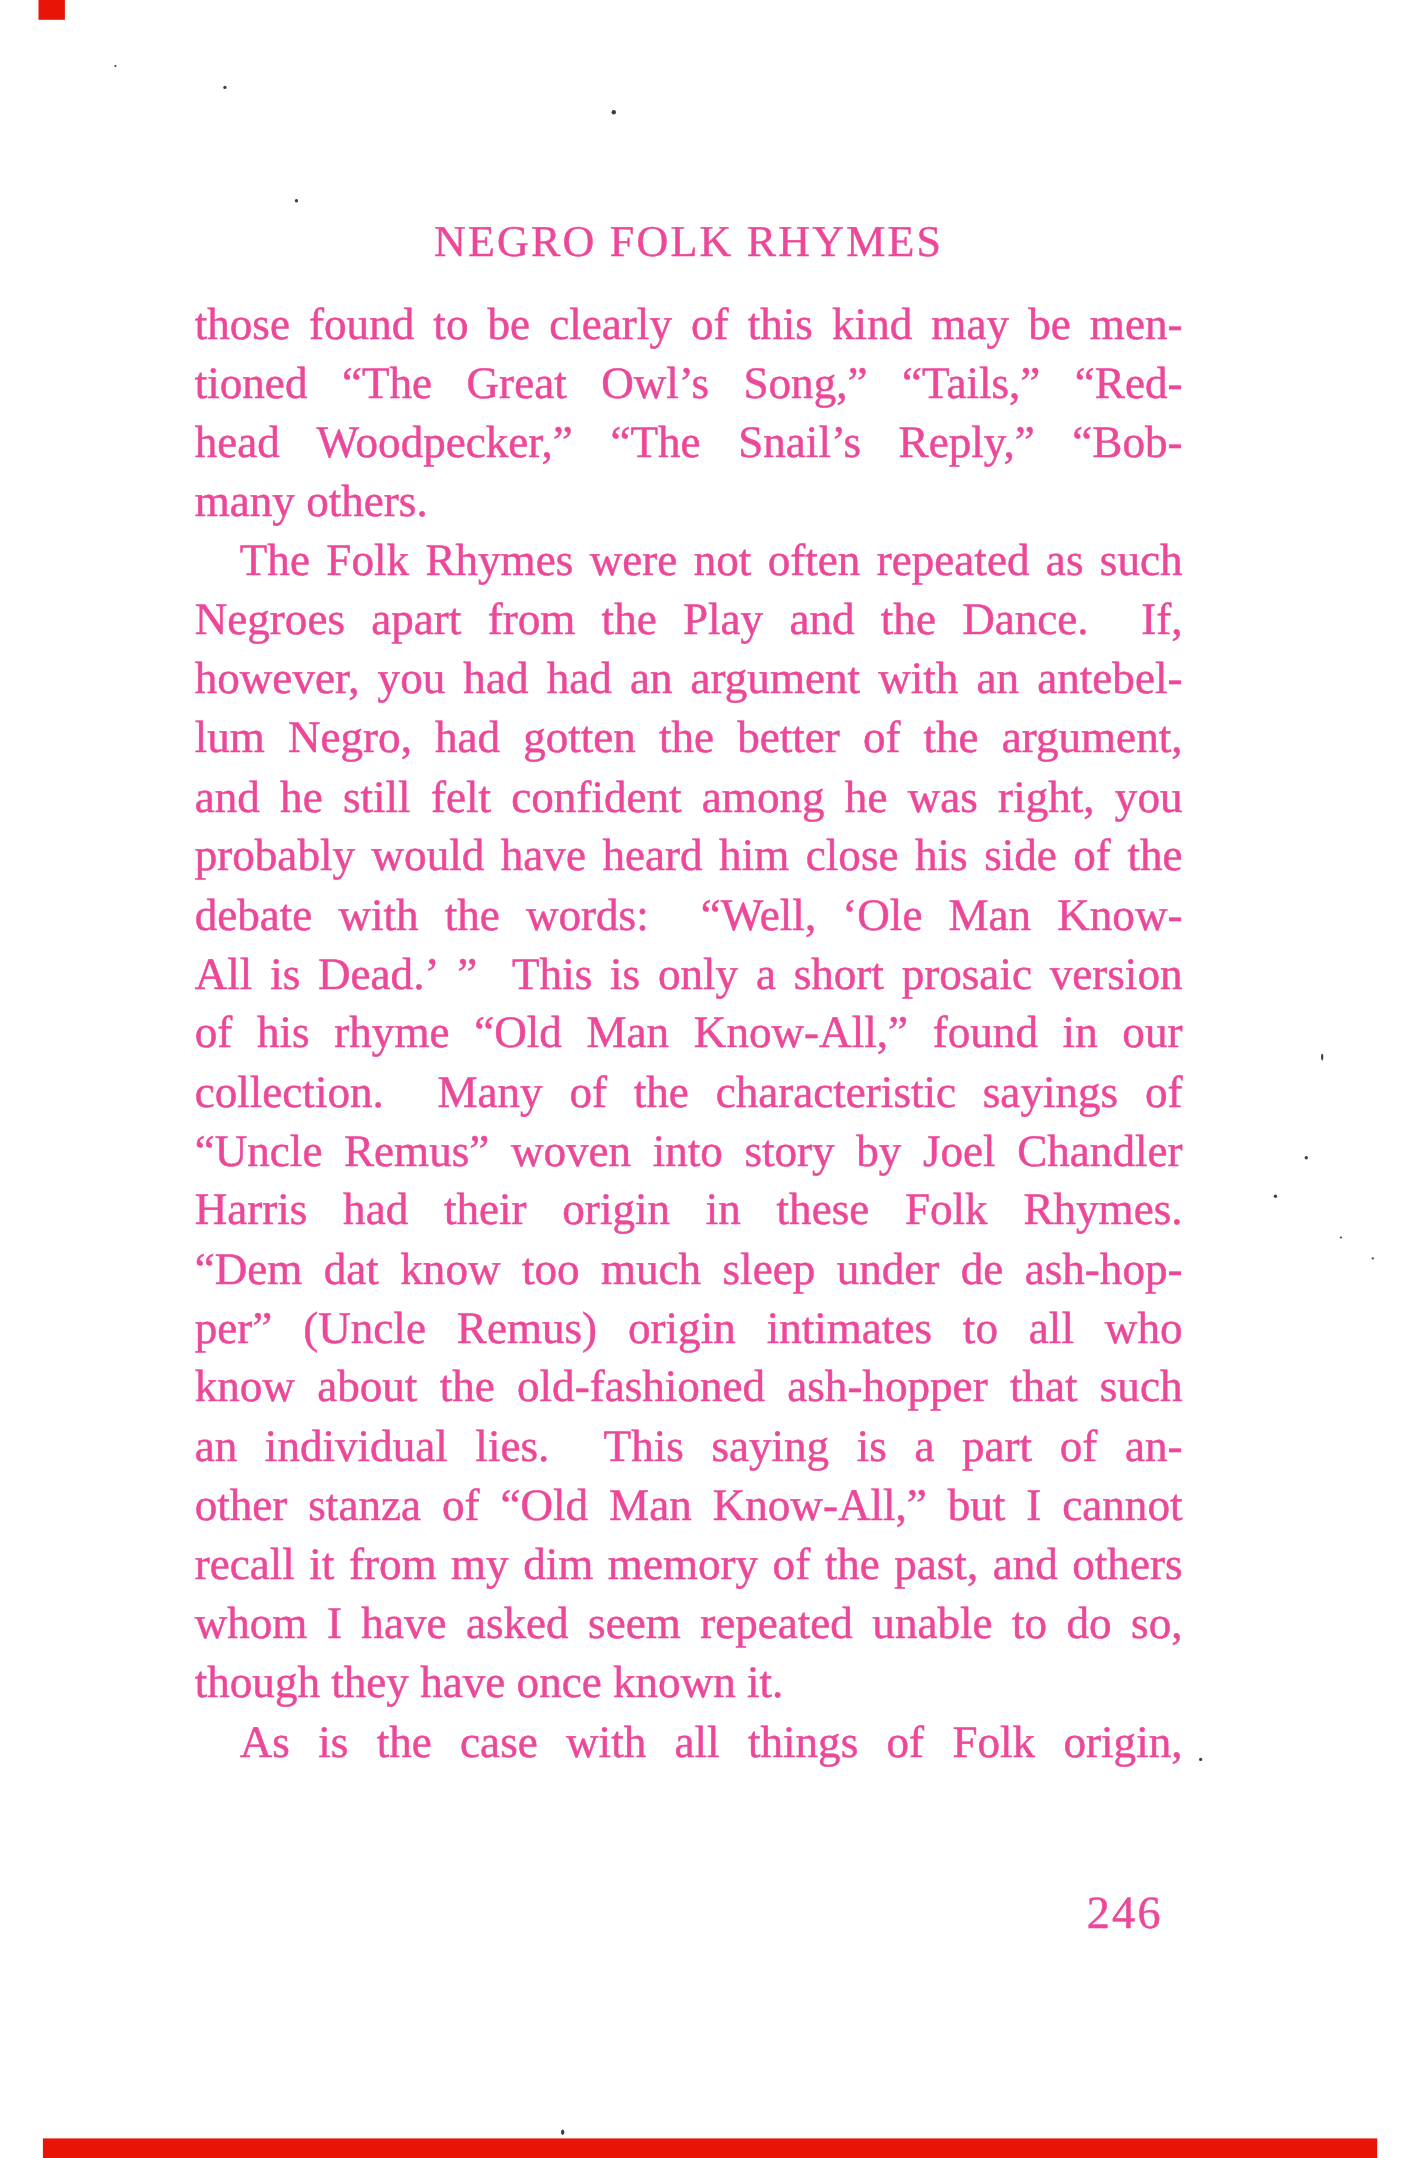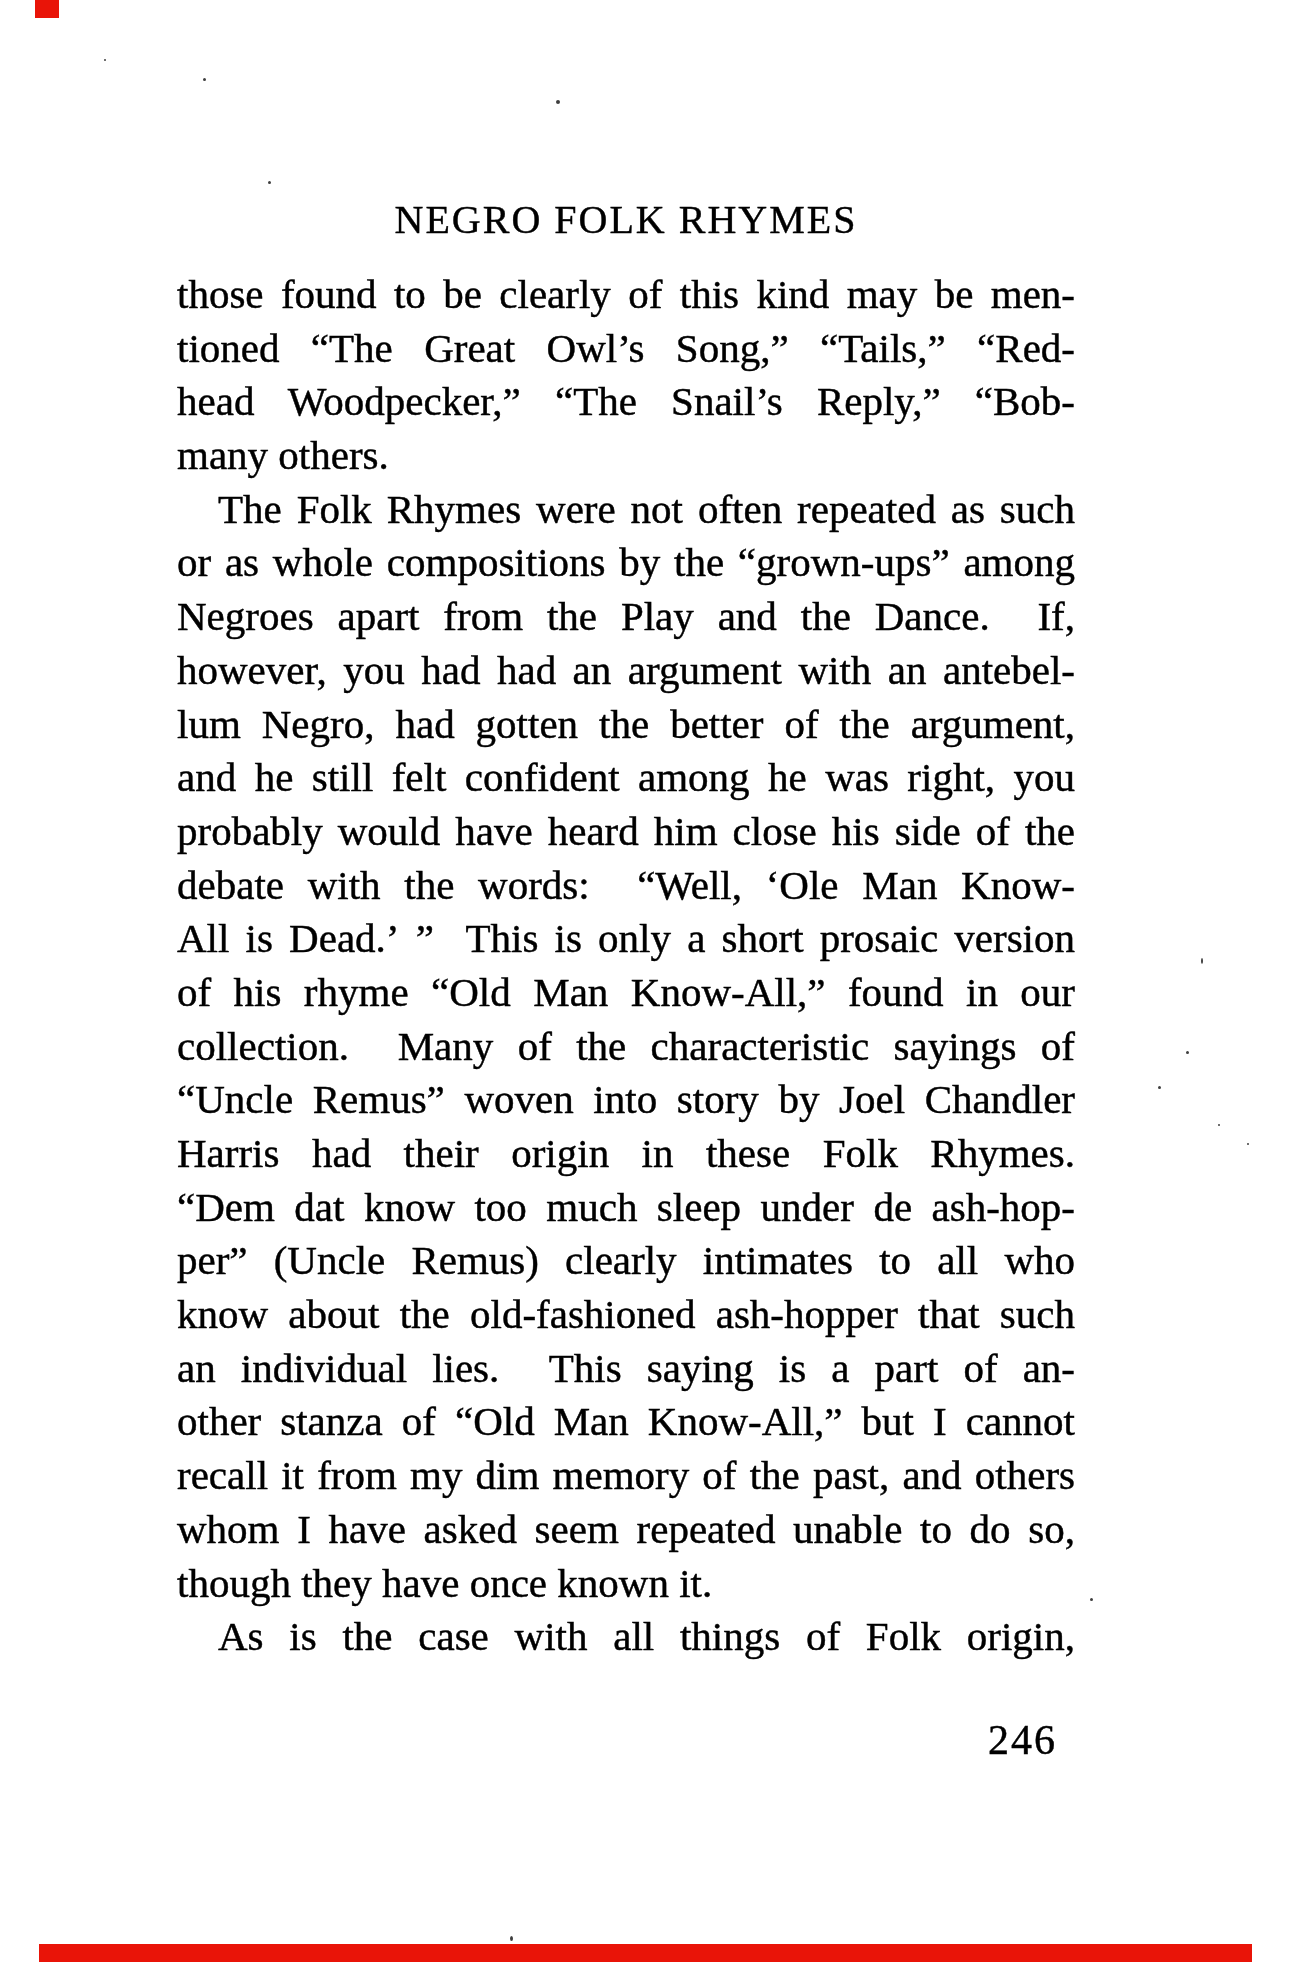--- a/index.html
+++ b/index.html
@@ -80,44 +80,43 @@
   .speck {
     position: absolute;
     background: #1c1c1c;
     border-radius: 50%;
     opacity: 0.85;
   }
 </style>
 </head>
 <body style="background: rgb(255, 255, 255);">
 
-<div class="page" style="color: #000000; padding-left: 32px;">
+<div class="page" style="color: #ec4899; padding-left: 32px;">
 
   <div class="running-head">NEGRO FOLK RHYMES</div>
 
   <div class="textblock">
       <div class="line">those found to be clearly of this kind may be men-</div>
       <div class="line">tioned “The Great Owl’s Song,” “Tails,” “Red-</div>
       <div class="line">head Woodpecker,” “The Snail’s Reply,” “Bob-</div>
       <div class="line last">many others.</div>
       <div class="line indent">The Folk Rhymes were not often repeated as such</div>
-      <div class="line">or as whole compositions by the “grown-ups” among</div>
       <div class="line">Negroes apart from the Play and the Dance.&nbsp; If,</div>
       <div class="line">however, you had had an argument with an antebel-</div>
       <div class="line">lum Negro, had gotten the better of the argument,</div>
       <div class="line">and he still felt confident among he was right, you</div>
       <div class="line">probably would have heard him close his side of the</div>
       <div class="line">debate with the words:&nbsp; “Well, ‘Ole Man Know-</div>
       <div class="line">All is Dead.’&nbsp;”&nbsp; This is only a short prosaic version</div>
       <div class="line">of his rhyme “Old Man Know-All,” found in our</div>
       <div class="line">collection.&nbsp; Many of the characteristic sayings of</div>
       <div class="line">“Uncle Remus” woven into story by Joel Chandler</div>
       <div class="line">Harris had their origin in these Folk Rhymes.</div>
       <div class="line">“Dem dat know too much sleep under de ash-hop-</div>
-      <div class="line">per” (Uncle Remus) clearly intimates to all who</div>
+      <div class="line">per” (Uncle Remus) origin intimates to all who</div>
       <div class="line">know about the old-fashioned ash-hopper that such</div>
       <div class="line">an individual lies.&nbsp; This saying is a part of an-</div>
       <div class="line">other stanza of “Old Man Know-All,” but I cannot</div>
       <div class="line">recall it from my dim memory of the past, and others</div>
       <div class="line">whom I have asked seem repeated unable to do so,</div>
       <div class="line last">though they have once known it.</div>
       <div class="line indent">As is the case with all things of Folk origin,</div>
     </div>
 
   <div class="pagenum">246</div>

